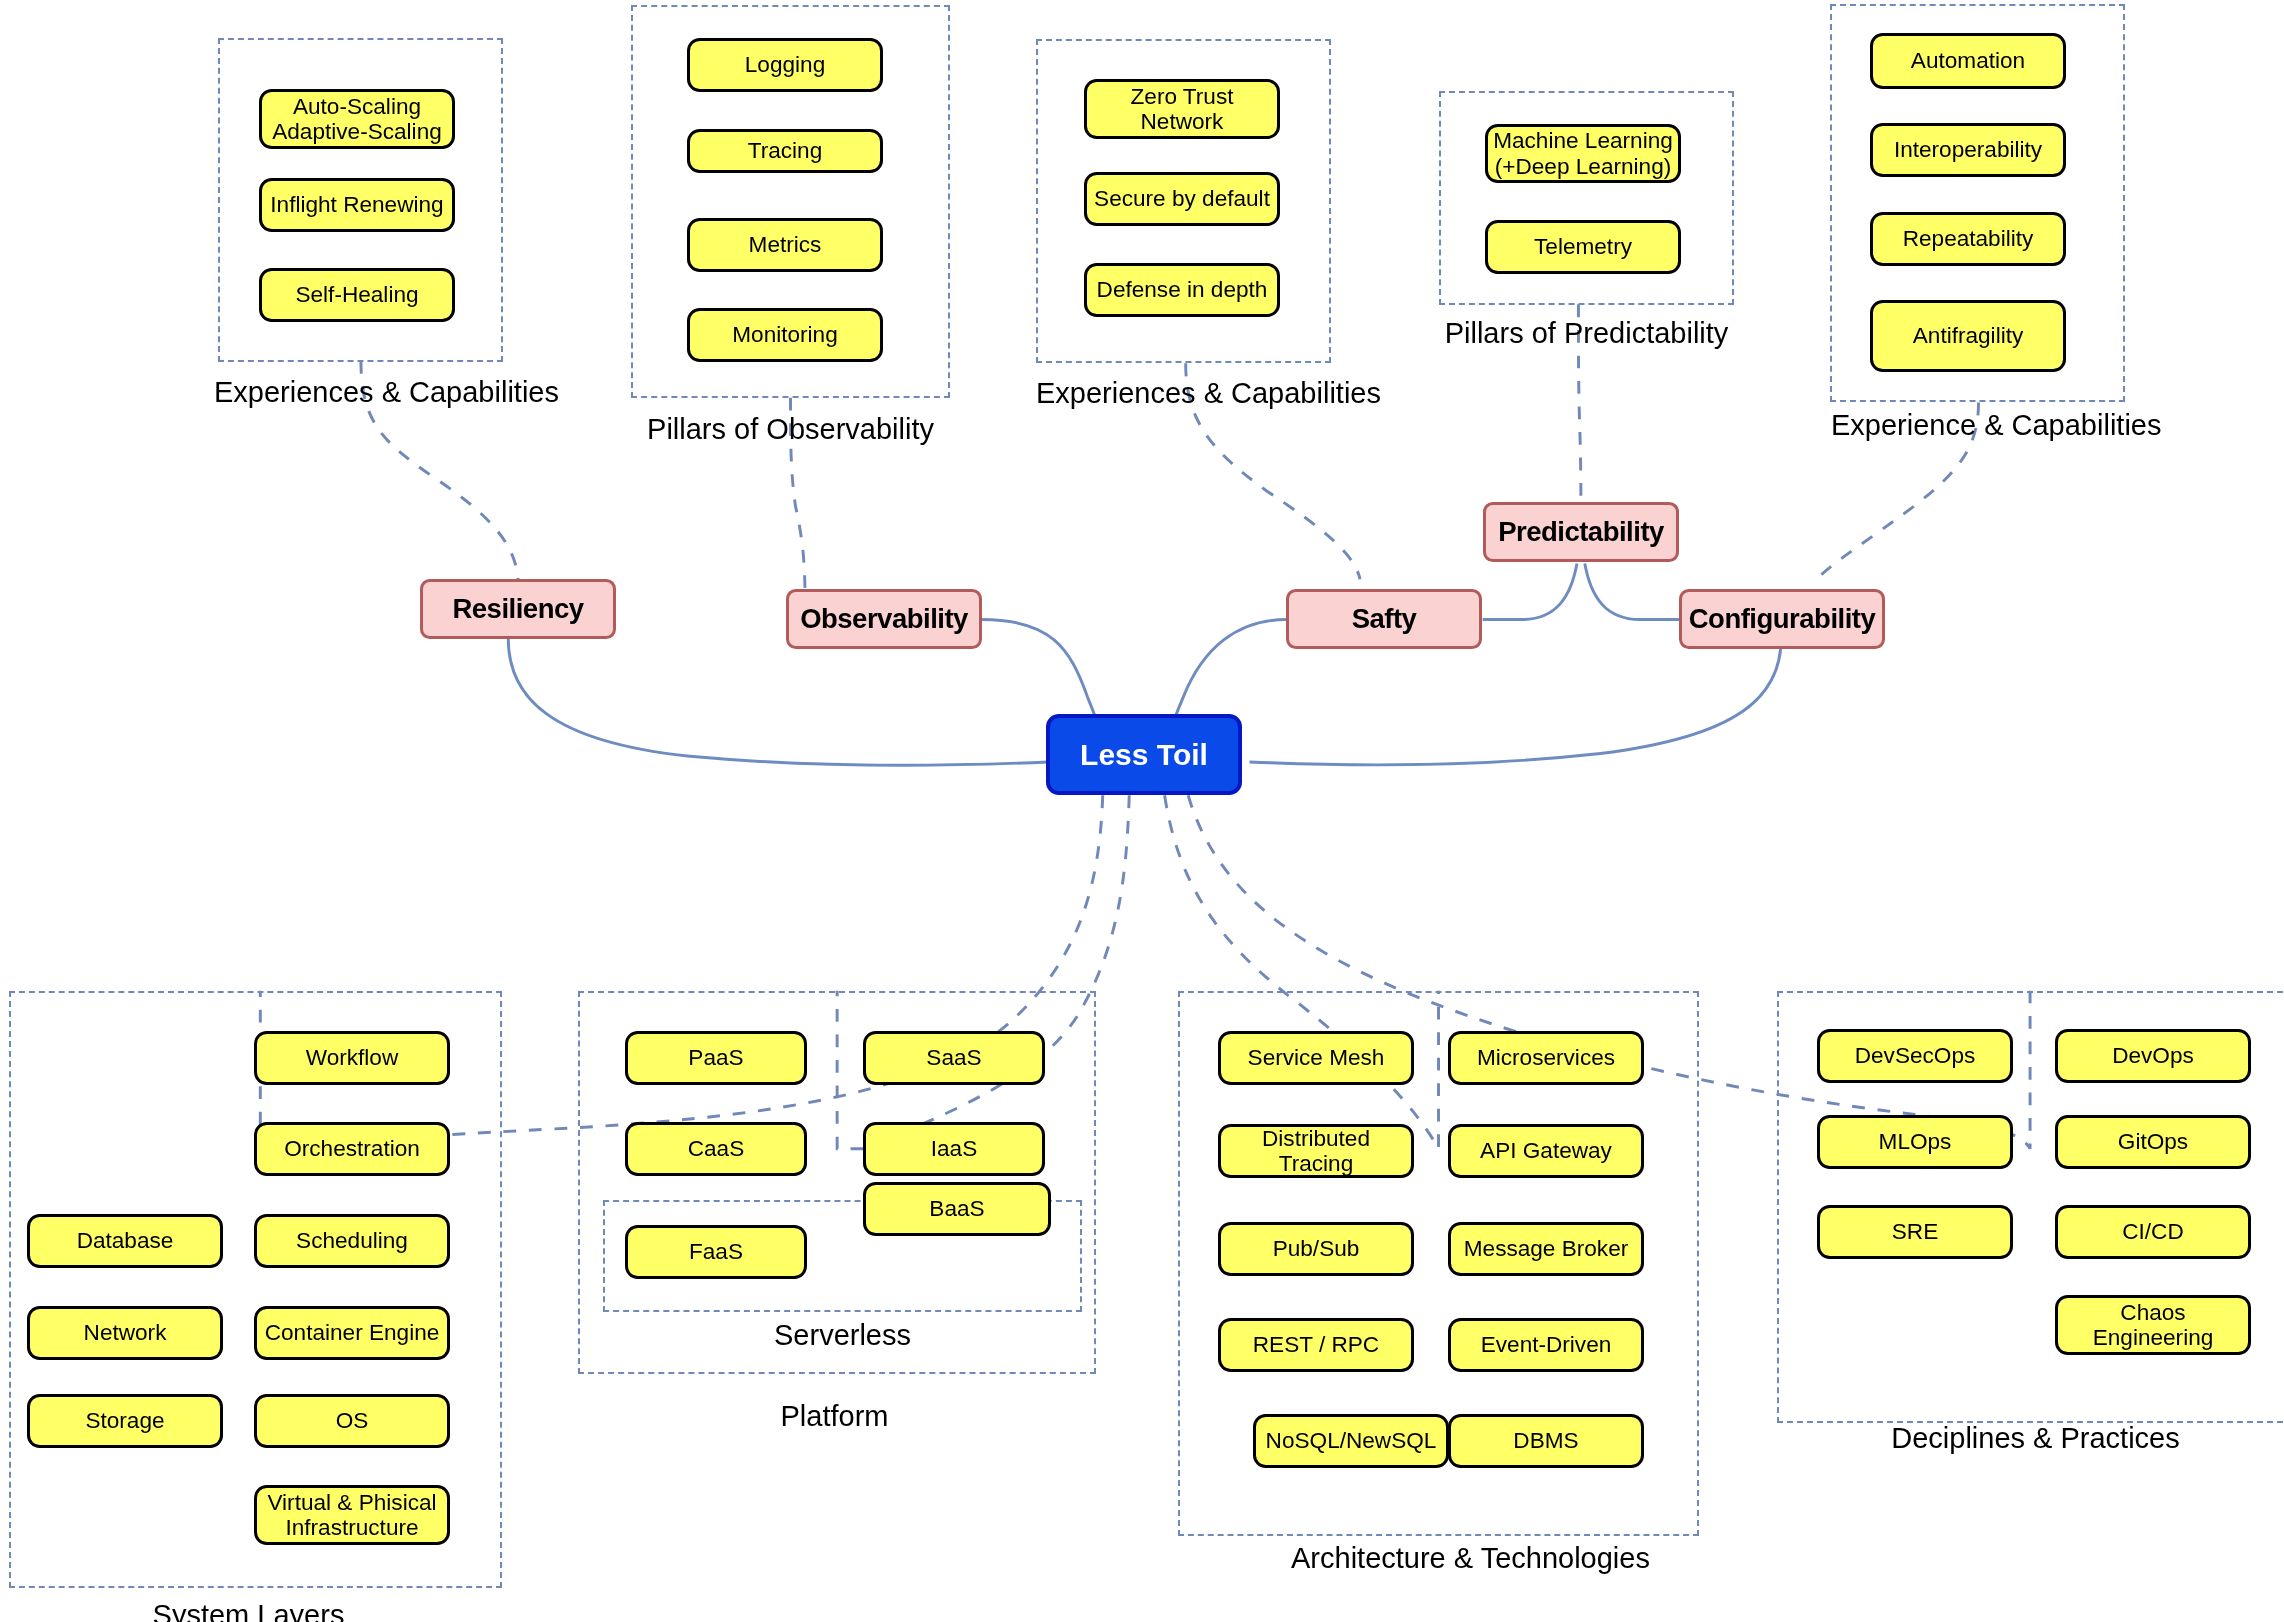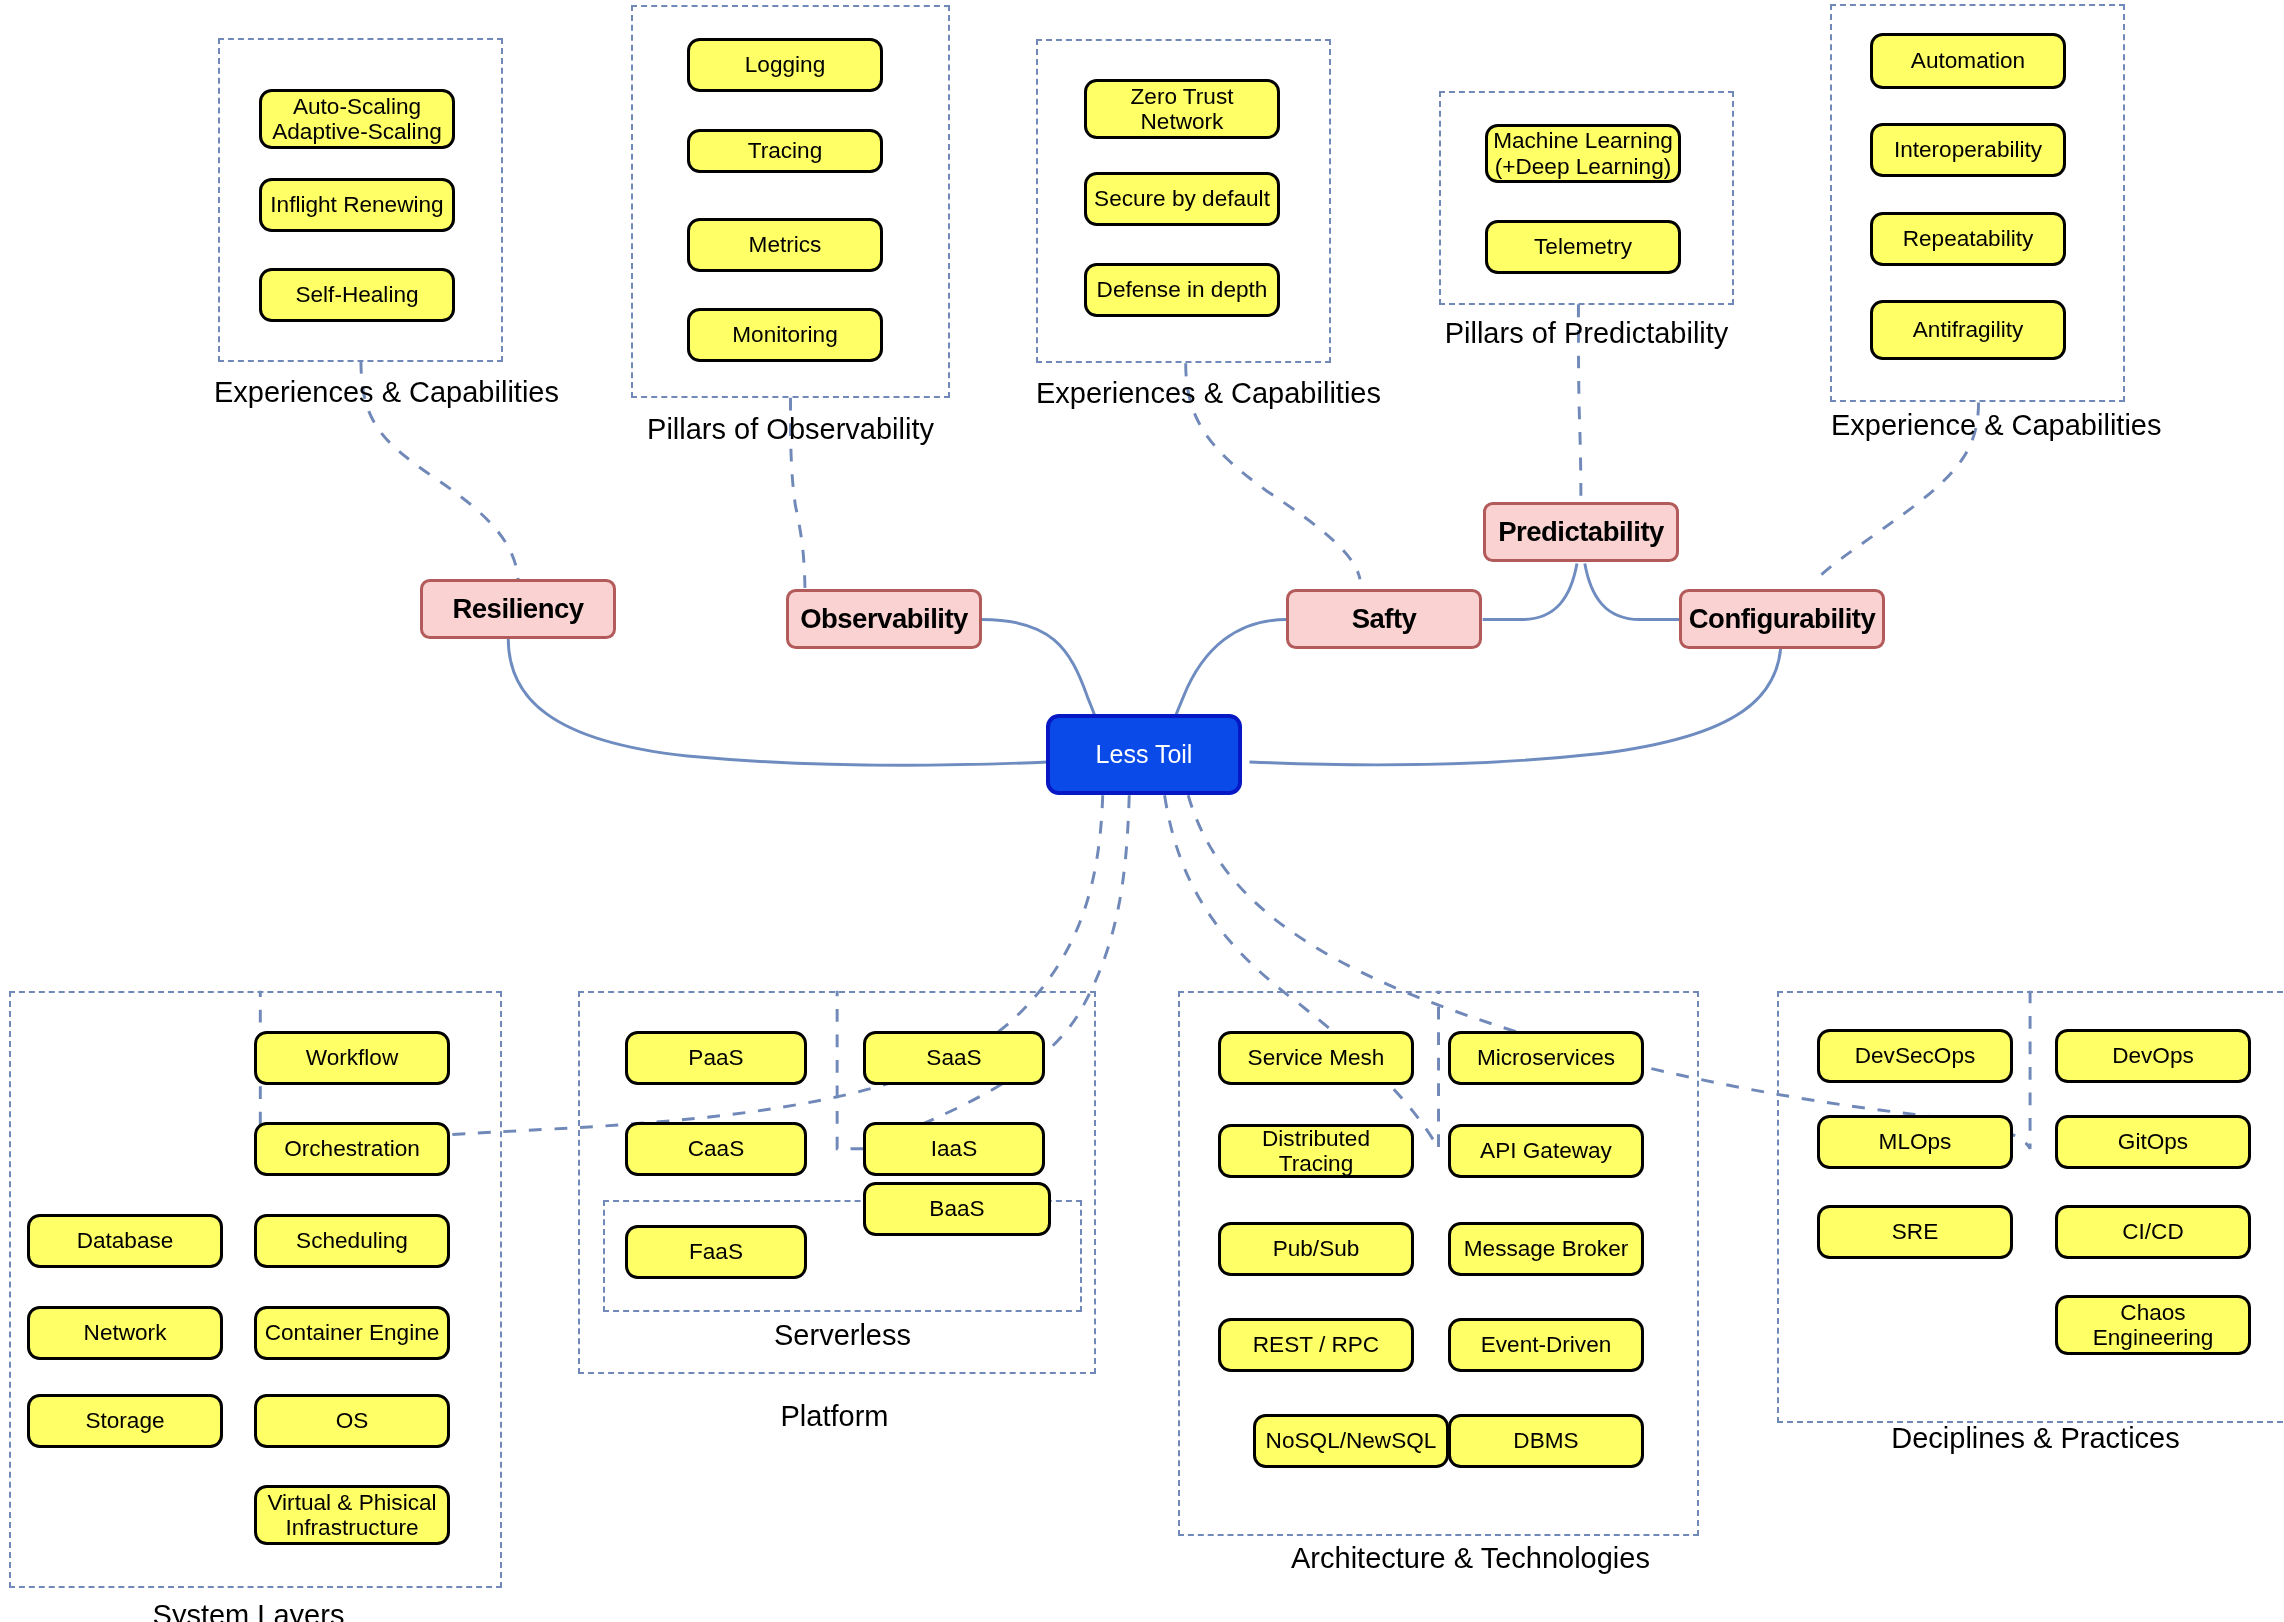--- a/index.html
+++ b/index.html
@@ -58,22 +58,22 @@
 
   
   .root{
     position:absolute;
     background:#0a4ae8;
     border:4.4px solid #0518c4;
     border-radius:12.8px;
     box-sizing:border-box;
     display:flex;align-items:center;justify-content:center;
     color:#ffffff;
-    font-size:25px;
-    font-weight:normal;
+    font-size:30px;
+    font-weight:bold;
     letter-spacing:0px;
   }
 </style>
 </head>
 <body>
 
 <div id="canvas">
 
   <svg class="edges" viewBox="0 0 4652 3304" xmlns="http://www.w3.org/2000/svg">
     <g fill="none" stroke="#7189b8" stroke-width="6" stroke-dasharray="26,26">
@@ -155,21 +155,21 @@
   <div class="group-box" style="left:1830px;top:3.9px;width:295px;height:398px;"></div>
   <div class="leaf" style="left:1870px;top:33px;width:196px;height:56px;">
     <span>Automation</span>
   </div>
   <div class="leaf" style="left:1870px;top:123px;width:196px;height:54px;">
     <span>Interoperability</span>
   </div>
   <div class="leaf" style="left:1870px;top:212px;width:196px;height:54px;">
     <span>Repeatability</span>
   </div>
-  <div class="leaf" style="left:1870px;top:300px;width:196px;height:60px;">
+  <div class="leaf" style="left:1870px;top:300px;width:196px;height:72px;">
     <span>Antifragility</span>
   </div>
   <div class="group-label" style="left:1831px;top:411px;width:295px;">Experience &amp; Capabilities</div>
 
   <div class="pillar" style="left:420px;top:579px;width:196px;height:60px;">
     <span>Resiliency</span>
   </div>
   <div class="pillar" style="left:786px;top:589px;width:196px;height:60px;">
     <span>Observability</span>
   </div>

